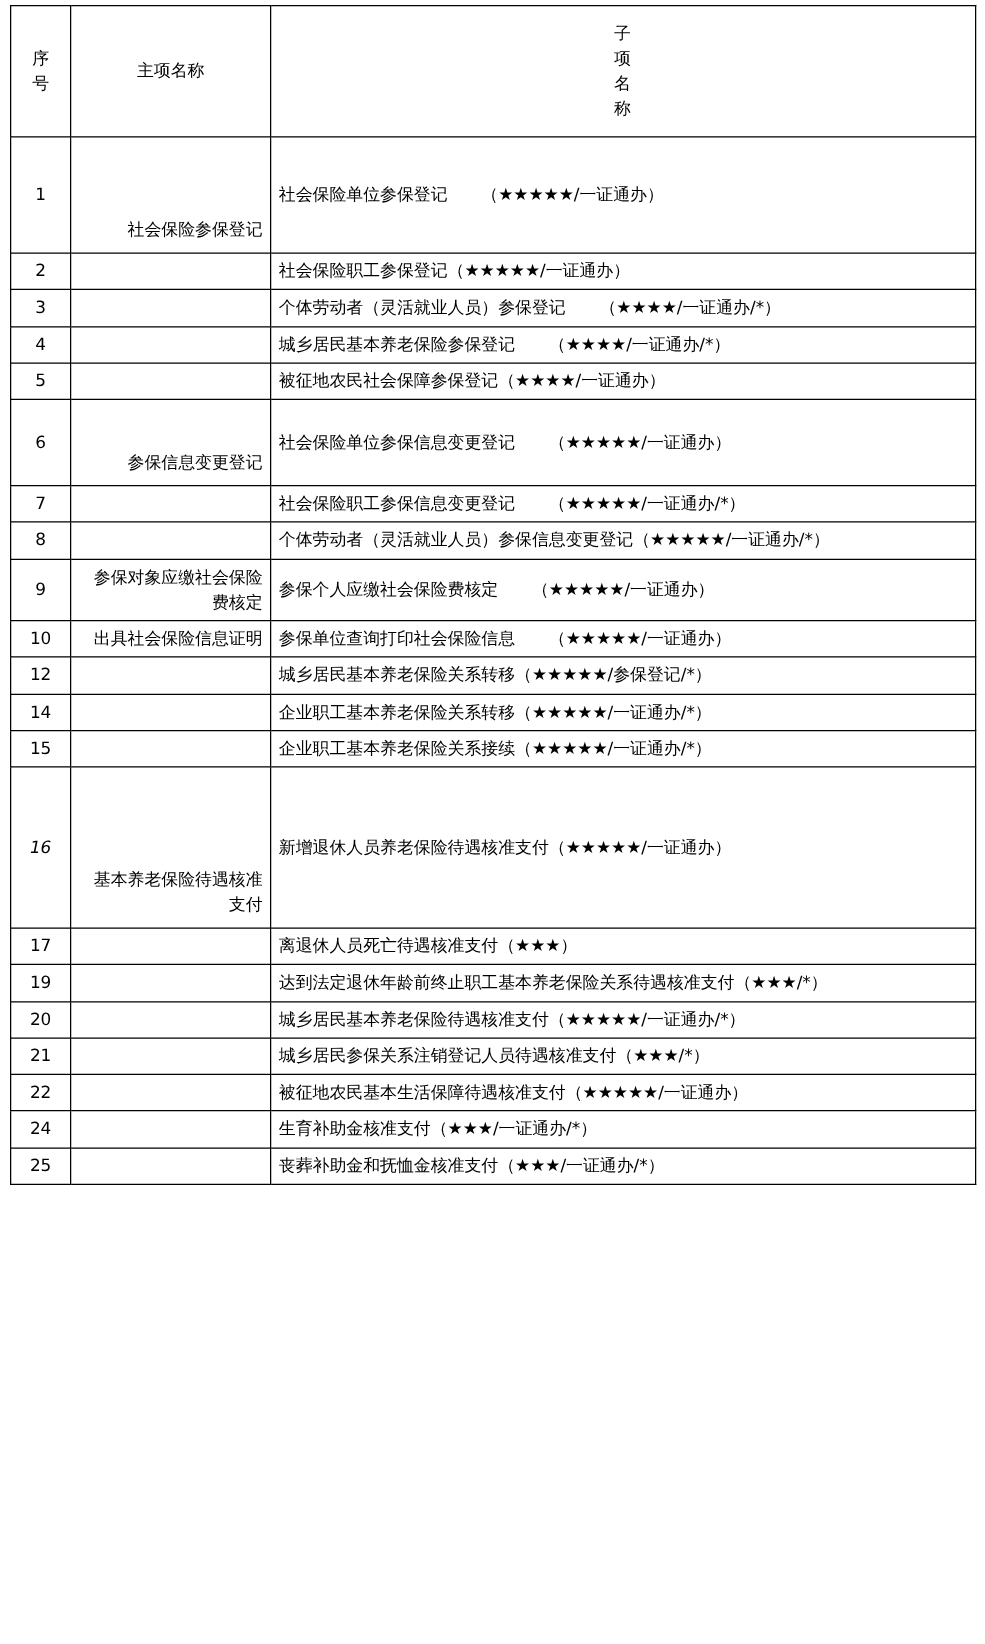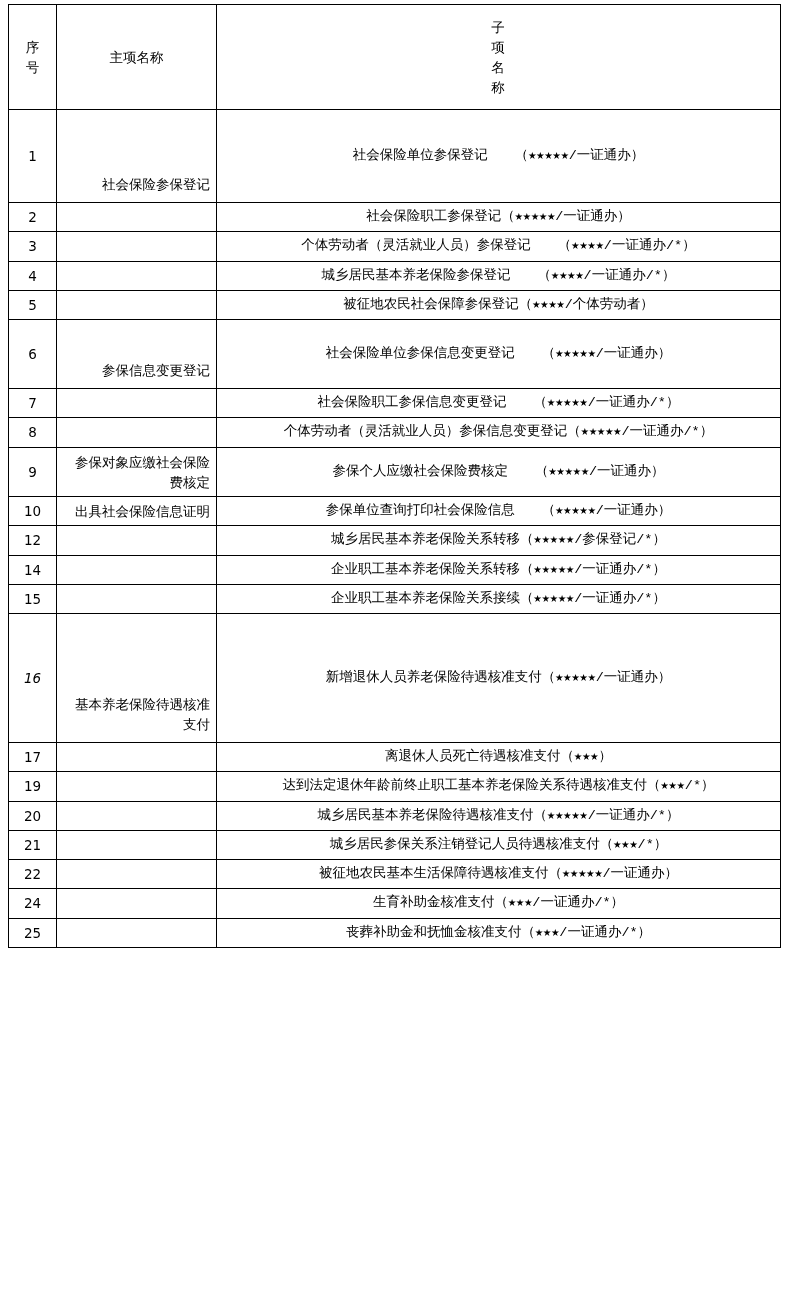--- a/index.html
+++ b/index.html
@@ -61,25 +61,24 @@
   td.main {
     text-align: right;
     vertical-align: middle;
     line-height: 1.5;
   }
   td.main.bottomish {
     vertical-align: bottom;
     padding-bottom: 8px;
   }
   td.sub {
-    text-align: center;
+    text-align: left;
     vertical-align: top;
     padding-top: 6px;
     word-break: break-all;
-    font-family: Liberation Mono, monospace;
   }
   td.tall-1 { height: 84px; }
   td.tall-6 { height: 60px; }
   td.tall-16 { height: 120px; font-style: italic; }
   td.tall-23 { height: 56px; }
 </style>
 </head>
 <body>
 
 <div class="page">
@@ -126,21 +125,21 @@
 
       <tr>
         <td class="no">4</td>
         <td class="main"></td>
         <td class="sub">城乡居民基本养老保险参保登记　　（★★★★/一证通办/*）</td>
       </tr>
 
       <tr>
         <td class="no">5</td>
         <td class="main"></td>
-        <td class="sub">被征地农民社会保障参保登记（★★★★/个体劳动者）</td>
+        <td class="sub">被征地农民社会保障参保登记（★★★★/一证通办）</td>
       </tr>
 
       <tr>
         <td class="no tall-6">6</td>
         <td class="main bottomish">参保信息变更登记</td>
         <td class="sub">社会保险单位参保信息变更登记　　（★★★★★/一证通办）</td>
       </tr>
 
       <tr>
         <td class="no">7</td>

